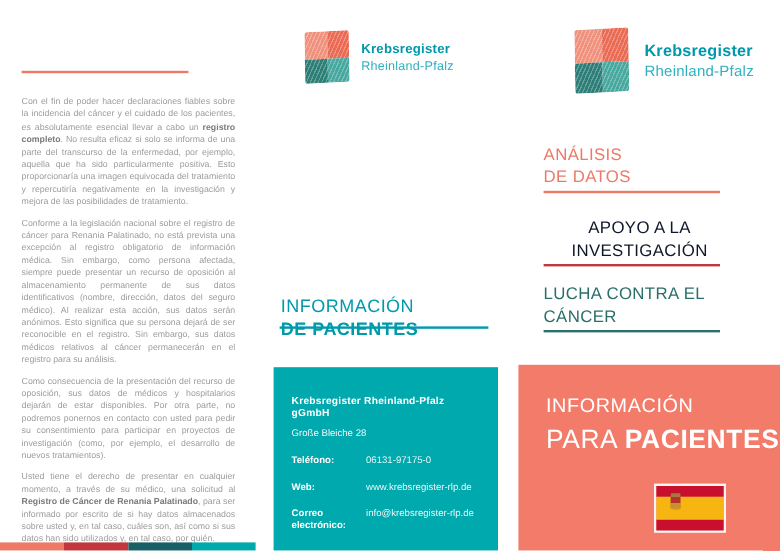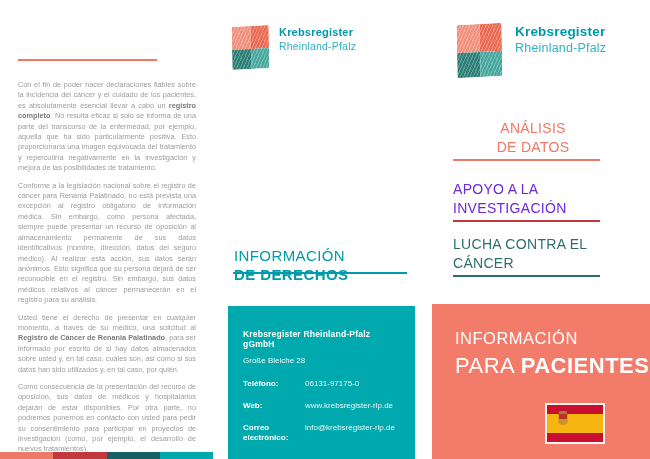--- a/index.html
+++ b/index.html
@@ -15,21 +15,21 @@
   .left-rule{position:absolute;left:18px;top:59px;width:139px;height:2px;}
   .left-paragraphs{position:absolute;left:18px;top:80px;width:178px;}
   .left-paragraphs p{
     margin:0 0 7px 0;font-size:7.3px;line-height:10.4px;text-align:justify;
     color:#9c9c9c;
   }
   .left-paragraphs b{color:#7a7a7a;}
   .footer-strip{position:absolute;left:0;bottom:0;width:213px;height:7px;display:flex;}
   .footer-strip div{flex:1;}
   
-  .logo{position:absolute;display:flex;}
+  .logo{position:absolute;display:flex;align-items:center;margin-left:22px;}
   .logo-square{position:relative;transform:rotate(-3deg) skewX(-2deg);border-radius:2px;overflow:hidden;flex-shrink:0;}
   .logo-square .q{position:absolute;}
   .q1{left:0;top:0;width:52%;height:53%;}
   .q2{left:52%;top:0;width:48%;height:53%;}
   .q3{left:0;top:53%;width:52%;height:47%;}
   .q4{left:52%;top:53%;width:48%;height:47%;}
   .logo-square::after{
     content:'';position:absolute;inset:0;
     background:repeating-linear-gradient(115deg,rgba(255,255,255,.28) 0 1px,transparent 1px 3px);
   }
@@ -57,21 +57,21 @@
   .cb-company{font-weight:700;font-size:8.5px;margin-bottom:5px;letter-spacing:.2px;}
   .cb-addr{color:rgba(255,255,255,.92);line-height:13px;}
   .cb-rows{margin-top:12px;}
   .cb-row{display:flex;align-items:flex-start;margin-bottom:12px;}
   .cb-label{width:62px;flex-shrink:0;font-weight:700;line-height:10px;}
   .cb-value{color:rgba(255,255,255,.9);}
   
   .topic{position:absolute;left:453px;width:160px;font-size:14px;line-height:18.5px;letter-spacing:.3px;}
   .topic .bold-line{font-weight:400;}
   .topic .topic-rule{width:147px;height:2px;margin-top:3px;}
-  .topic-0{top:119px;text-align:center;}
+  .topic-0{top:119px;}
   .topic-1{top:180px;}
   .topic-2{top:235px;}
   
   .patients-box{position:absolute;left:432px;top:304px;width:218px;height:155px;color:#fff;}
   .pb-title1{position:absolute;left:23px;top:25px;font-size:16.5px;letter-spacing:.5px;}
   .pb-title2{position:absolute;left:23px;top:49px;font-size:22px;letter-spacing:.5px;}
   .pb-title2 b{font-weight:700;}
   .flag{
     position:absolute;right:45px;bottom:15px;width:56px;height:37px;
     border:2px solid #fbf4f2;display:flex;flex-direction:column;
@@ -87,22 +87,22 @@
 </head>
 <body>
 
 <div class="page">
 
   <div class="left-rule" style="background-color: rgb(238, 121, 103);"></div>
 
   <div class="left-paragraphs">
     <p><span>Con el fin de poder hacer declaraciones fiables sobre la incidencia del cáncer y el cuidado de los pacientes, es absolutamente esencial llevar a cabo un </span><b>registro completo</b><span>. No resulta eficaz si solo se informa de una parte del transcurso de la enfermedad, por ejemplo, aquella que ha sido particularmente positiva. Esto proporcionaría una imagen equivocada del tratamiento y repercutiría negativamente en la investigación y mejora de las posibilidades de tratamiento.</span></p>
     <p><span>Conforme a la legislación nacional sobre el registro de cáncer para Renania Palatinado, no está prevista una excepción al registro obligatorio de información médica. Sin embargo, como persona afectada, siempre puede presentar un recurso de oposición al almacenamiento permanente de sus datos identificativos (nombre, dirección, datos del seguro médico). Al realizar esta acción, sus datos serán anónimos. Esto significa que su persona dejará de ser reconocible en el registro. Sin embargo, sus datos médicos relativos al cáncer permanecerán en el registro para su análisis.</span><b></b><span></span></p>
+    <p><span>Como consecuencia de la presentación del recurso de oposición, sus datos de médicos y hospitalarios dejarán de estar disponibles. Por otra parte, no podremos ponernos en contacto con usted para pedir su consentimiento para participar en proyectos de investigación (como, por ejemplo, el desarrollo de nuevos tratamientos).</span><b></b><span></span></p>
     <p><span>Usted tiene el derecho de presentar en cualquier momento, a través de su médico, una solicitud al </span><b>Registro de Cáncer de Renania Palatinado</b><span>, para ser informado por escrito de si hay datos almacenados sobre usted y, en tal caso, cuáles son, así como si sus datos han sido utilizados y, en tal caso, por quién.</span></p>
-    <p><span>Como consecuencia de la presentación del recurso de oposición, sus datos de médicos y hospitalarios dejarán de estar disponibles. Por otra parte, no podremos ponernos en contacto con usted para pedir su consentimiento para participar en proyectos de investigación (como, por ejemplo, el desarrollo de nuevos tratamientos).</span><b></b><span></span></p>
   </div>
 
   <div class="footer-strip">
     <div style="background-color: rgb(237, 122, 103);"></div>
     <div style="background-color: rgb(194, 57, 61);"></div>
     <div style="background-color: rgb(23, 96, 102);"></div>
     <div style="background-color: rgb(0, 169, 173);"></div>
   </div>
 
   <div class="logo logo-sm">
@@ -113,21 +113,21 @@
       <div class="q q4" style="background-color: rgb(71, 168, 159);"></div>
     </div>
     <div class="logo-text">
       <div class="logo-name">Krebsregister</div>
       <div class="logo-region">Rheinland-Pfalz</div>
     </div>
   </div>
 
   <h2 class="contact-heading" style="color: rgb(0, 154, 171);">
     <span>INFORMACIÓN</span><br>
-    <span class="bold-line">DE DERECHOS</span>
+    <span class="bold-line">DE PACIENTES</span>
   </h2>
   <div class="contact-rule" style="background-color: rgb(0, 154, 171);"></div>
 
   <div class="contact-box" style="background-color: rgb(0, 169, 173);">
     <div class="cb-company">Krebsregister Rheinland-Pfalz gGmbH</div>
     <div class="cb-addr">Große Bleiche 28</div>
     <div class="cb-rows">
       <div class="cb-row">
         <div class="cb-label">Teléfono:</div>
         <div class="cb-value">06131-97175-0</div>
@@ -154,21 +154,21 @@
       <div class="logo-name">Krebsregister</div>
       <div class="logo-region">Rheinland-Pfalz</div>
     </div>
   </div>
 
   <div class="topic topic-0" style="color: rgb(238, 121, 103);">
     <span>ANÁLISIS</span><br>
     <span class="bold-line">DE DATOS</span>
     <div class="topic-rule" style="background-color: rgb(238, 121, 103);"></div>
   </div>
-  <div class="topic topic-1" style="color: #6d28d9;">
+  <div class="topic topic-1" style="color: #0f172a; text-align: center;">
     <span>APOYO A LA</span><br>
     <span class="bold-line">INVESTIGACIÓN</span>
     <div class="topic-rule" style="background-color: rgb(194, 57, 61);"></div>
   </div>
   <div class="topic topic-2" style="color: rgb(43, 111, 107);">
     <span>LUCHA CONTRA EL</span><br>
     <span class="bold-line">CÁNCER</span>
     <div class="topic-rule" style="background-color: rgb(43, 111, 107);"></div>
   </div>
 

